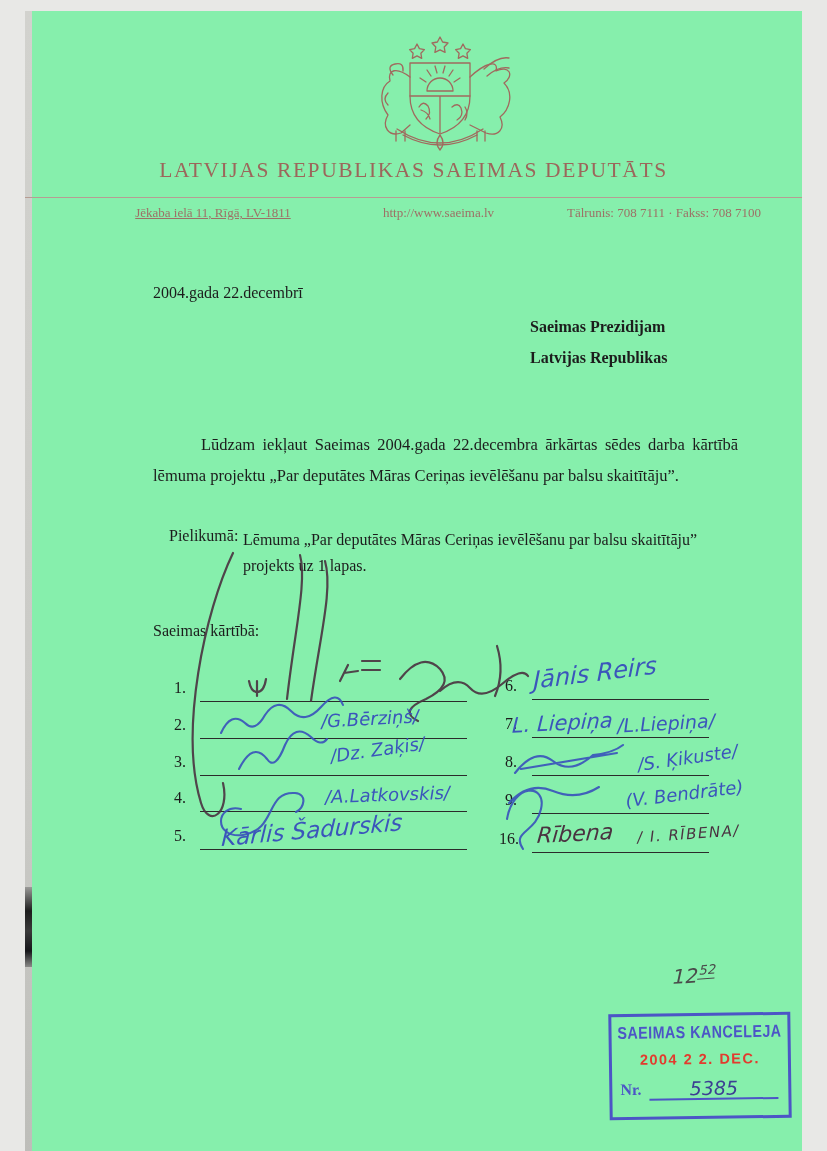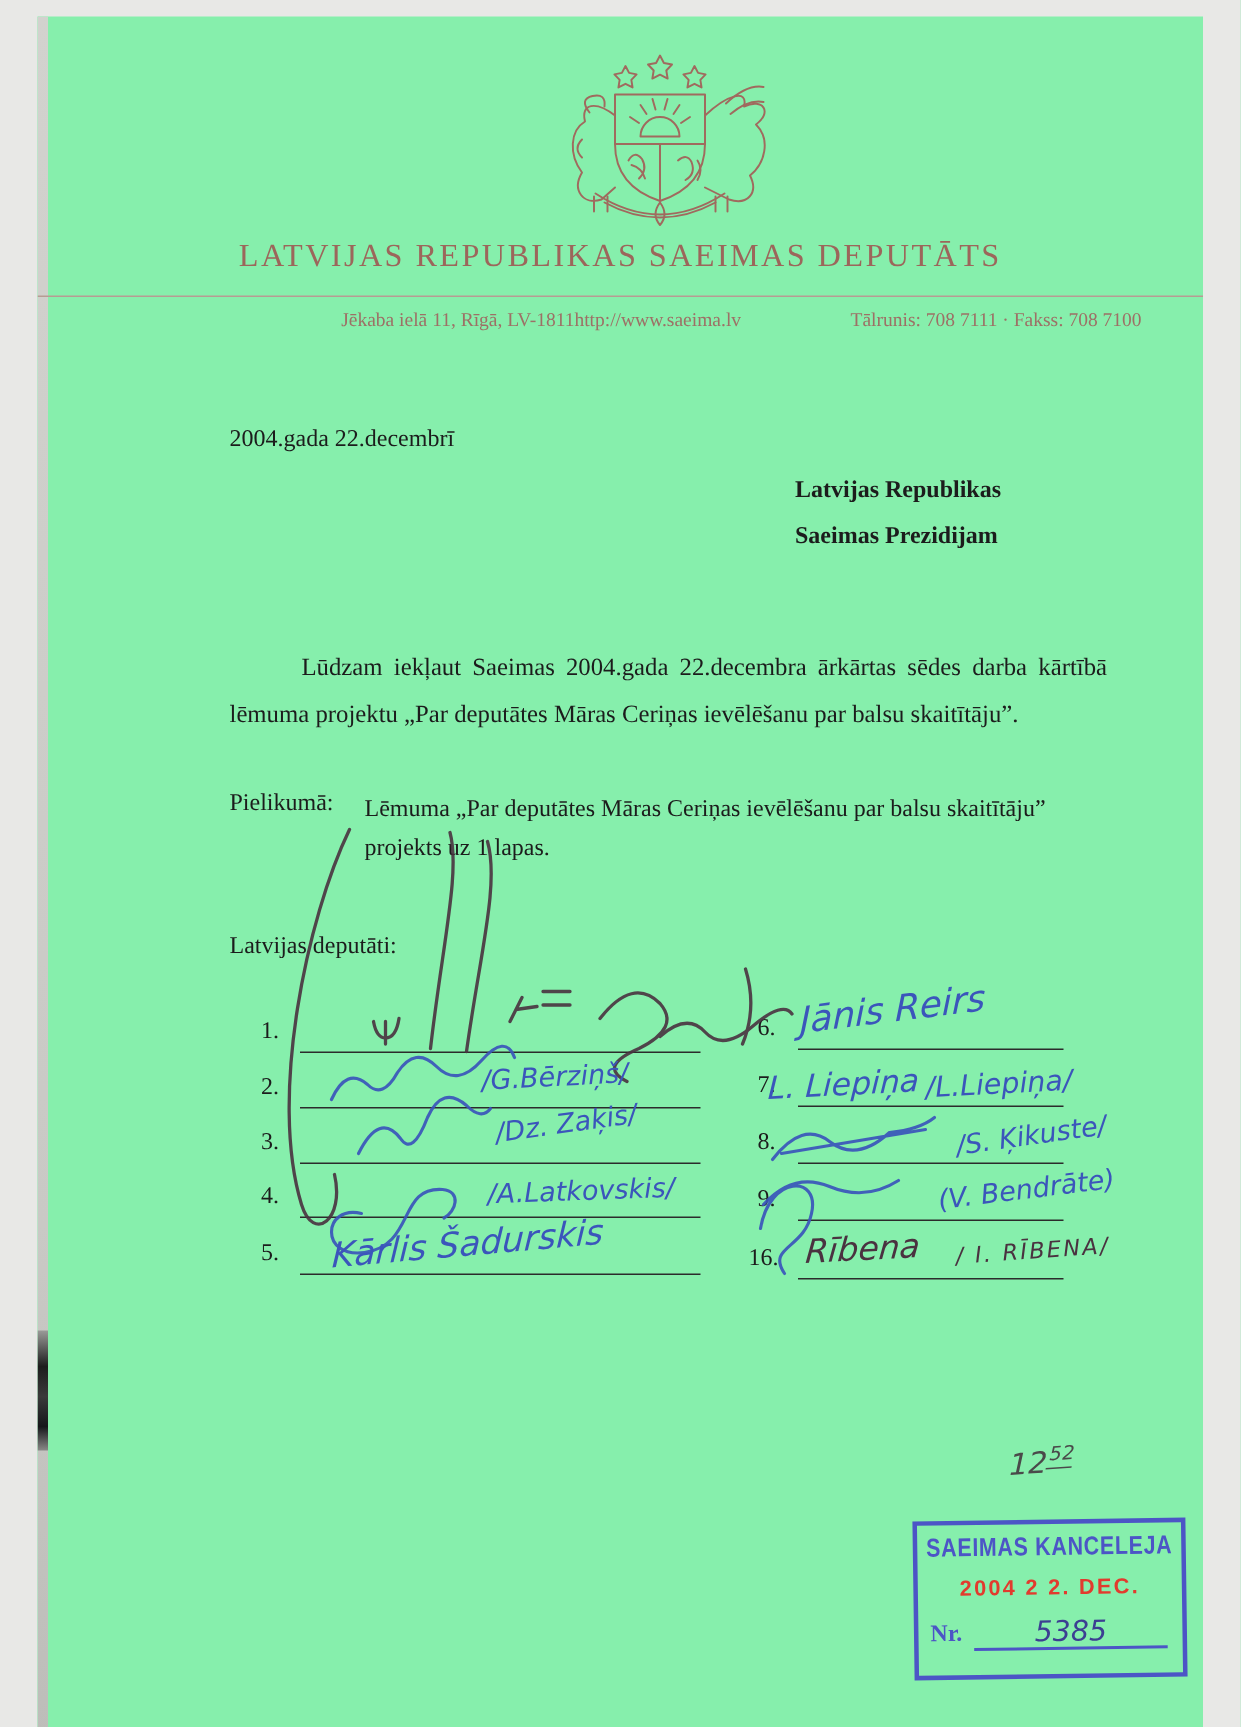--- a/index.html
+++ b/index.html
@@ -17,30 +17,30 @@
     background:linear-gradient(180deg,#b9b9b4 0%,#55544f 45%,#242422 100%);}
 
   
   .emblem{position:absolute;left:328px;top:24px;width:174px;height:124px;}
   .lh-title{position:absolute;left:0;top:147px;width:100%;text-align:center;
     font-size:21.5px;letter-spacing:1.6px;color:#9c665b;font-weight:400;}
   .lh-rule{position:absolute;left:0;top:186px;width:100%;border-top:1.5px solid #b79c93;}
   .lh-contacts{position:absolute;left:18px;top:194px;width:791px;
     display:grid;grid-template-columns:1fr auto 1fr;align-items:baseline;
     font-size:13px;color:#9d7066;}
-  .lh-contacts .c-left{text-align:right;}
+  .lh-contacts .c-left{text-align:center;text-decoration:underline;}
   .lh-contacts .c-mid{text-align:center;}
   .lh-contacts .c-right{text-align:center;}
 
   
   .date{position:absolute;left:128px;top:273px;font-size:16px;}
   .addressee{position:absolute;left:505px;top:300px;font-size:16px;font-weight:bold;line-height:31px;}
   .bodytext{position:absolute;left:128px;top:418px;width:585px;
     font-size:16.5px;line-height:31px;text-align:justify;text-indent:48px;}
-  .attach-label{position:absolute;left:128px;top:516px;font-size:16px;}
+  .attach-label{position:absolute;left:144px;top:516px;font-size:16px;}
   .attach-text{position:absolute;left:218px;top:516px;width:508px;font-size:16px;line-height:26px;}
   .signers-label{position:absolute;left:128px;top:611px;font-size:16px;}
 
   
   .signum{position:absolute;font-size:16px;}
   .sigline{position:absolute;border-bottom:1.5px solid #2b2b2b;height:0;}
   .sigline.l{left:175px;width:267px;}
   .sigline.r{left:507px;width:177px;}
 
   
@@ -108,30 +108,30 @@
   <div class="lh-rule"></div>
   <div class="lh-contacts">
     <span class="c-left">Jēkaba ielā 11, Rīgā, LV-1811</span>
     <span class="c-mid">http://www.saeima.lv</span>
     <span class="c-right">Tālrunis: 708 7111 · Fakss: 708 7100</span>
   </div>
 
   <div class="date">2004.gada 22.decembrī</div>
 
   <div class="addressee">
+    <div>Saeimas Prezidijam</div>
     <div>Latvijas Republikas</div>
-    <div>Saeimas Prezidijam</div>
   </div>
 
   <div class="bodytext">Lūdzam iekļaut Saeimas 2004.gada 22.decembra ārkārtas sēdes darba kārtībā lēmuma projektu „Par deputātes Māras Ceriņas ievēlēšanu par balsu skaitītāju”.</div>
 
   <div class="attach-label">Pielikumā:</div>
   <div class="attach-text">Lēmuma „Par deputātes Māras Ceriņas ievēlēšanu par balsu skaitītāju” projekts uz 1 lapas.</div>
 
-  <div class="signers-label">Latvijas deputāti:</div>
+  <div class="signers-label">Saeimas kārtībā:</div>
 
   <span class="signum" style="left:149px;top:668px">1.</span>
   <div class="sigline l" style="top:690px"></div>
   <span class="signum" style="left:149px;top:705px">2.</span>
   <div class="sigline l" style="top:727px"></div>
   <span class="signum" style="left:149px;top:742px">3.</span>
   <div class="sigline l" style="top:764px"></div>
   <span class="signum" style="left:149px;top:778px">4.</span>
   <div class="sigline l" style="top:800px"></div>
   <span class="signum" style="left:149px;top:816px">5.</span>

